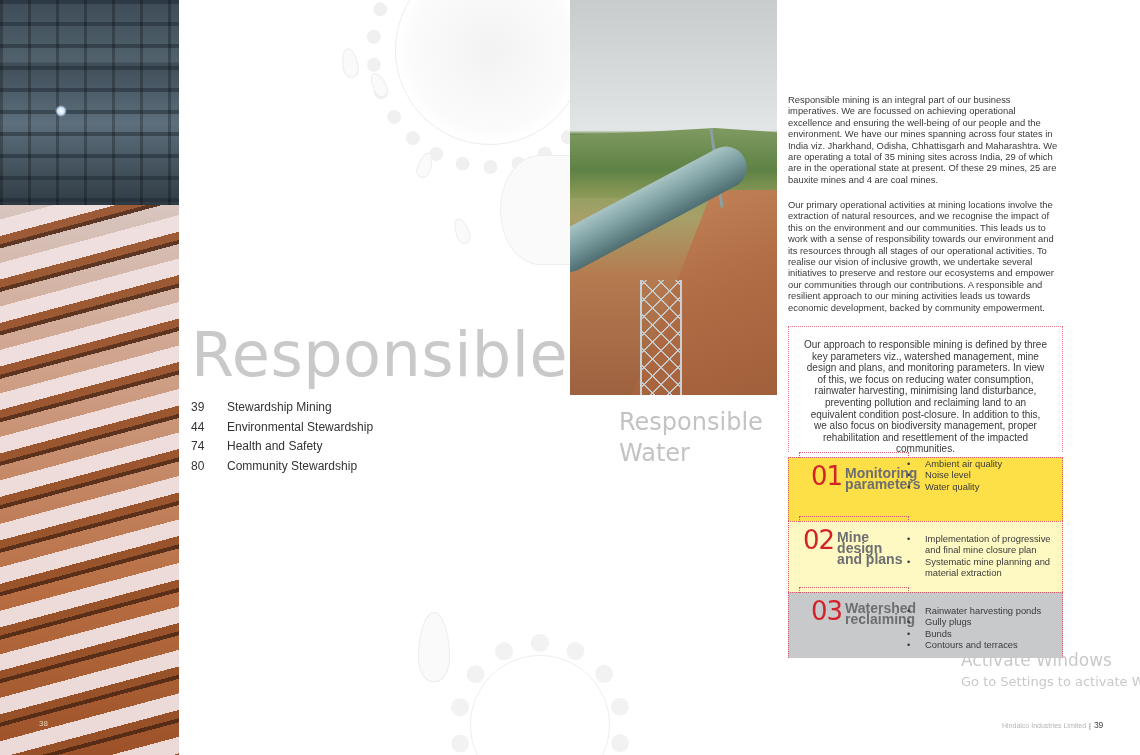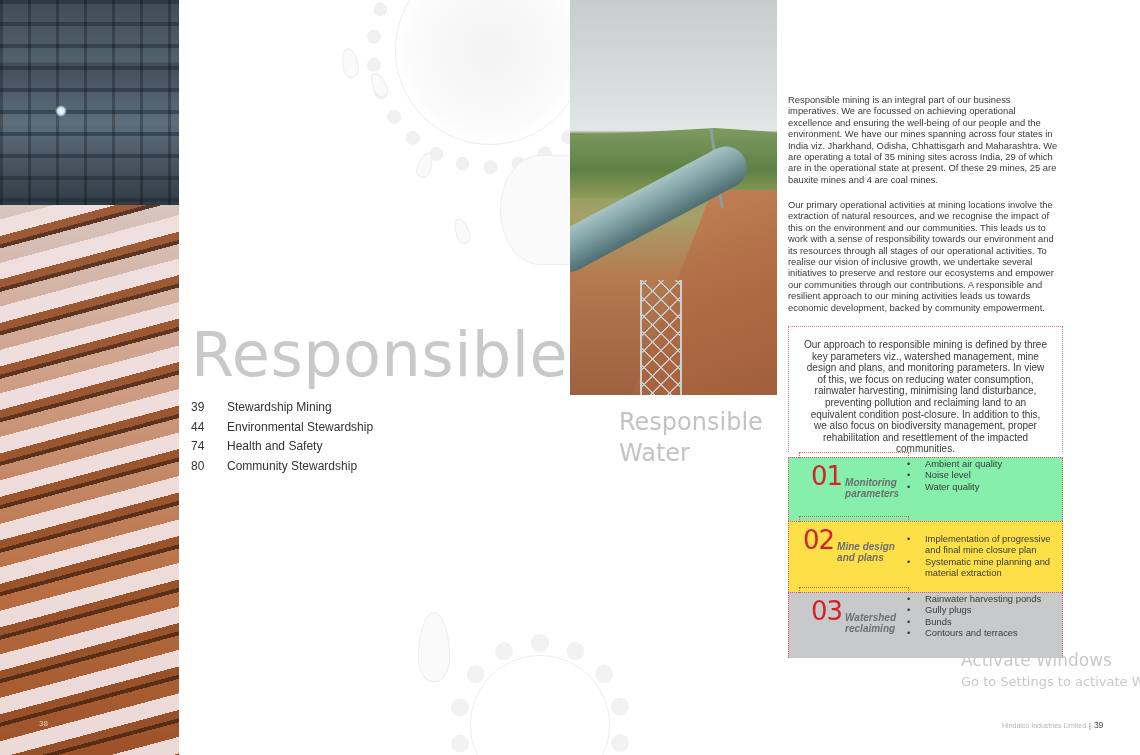--- a/index.html
+++ b/index.html
@@ -105,33 +105,33 @@
     border:1px dotted #e07a8a; border-bottom:none;
     padding:12px 14px 0 14px; text-align:center; font-size:10px; line-height:11.6px; color:#3a3a3a;
   }
 
   
   .card { position:absolute; left:788px; width:275px; display:flex; }
   .card .tab-top {
     position:absolute; left:10px; top:-6px; width:110px; height:6px;
     border-top:1px dotted #d95a6c; border-left:1px dotted #d95a6c; border-right:1px dotted #d95a6c;
   }
-  .card.c1 { top:457px; height:64px; background:#86efac; border-left:1px dotted #d95a6c; border-right:1px dotted #d95a6c; border-top:1px dotted #d95a6c; }
-  .card.c2 { top:521px; height:71px; background:#fde047; border-left:1px dotted #d95a6c; border-right:1px dotted #d95a6c; border-top:1px dotted #d95a6c; }
+  .card.c1 { top:457px; height:64px; background:#fde047; border-left:1px dotted #d95a6c; border-right:1px dotted #d95a6c; border-top:1px dotted #d95a6c; }
+  .card.c2 { top:521px; height:71px; background:#fef9c3; border-left:1px dotted #d95a6c; border-right:1px dotted #d95a6c; border-top:1px dotted #d95a6c; }
   .card.c3 { top:592px; height:66px; background:#c8c9cb; border-left:1px dotted #d95a6c; border-right:1px dotted #d95a6c; border-top:1px dotted #d95a6c; }
   .card .head { display:flex; align-items:flex-start; width:118px; padding-left:22px; padding-top:4px; }
   .card .num { font-size:26px; line-height:28px; color:#d2232a; font-family:"DejaVu Sans", sans-serif; letter-spacing:-1px; }
-  .card .label { font-size:10px; line-height:10.8px; color:#6d6e71; font-weight:bold; margin-left:3px; margin-top:16px;font-style:italic; }
+  .card .label { font-size:14px; line-height:10.8px; color:#6d6e71; font-weight:bold; margin-left:3px; margin-top:6px; }
   .card ul { list-style:none; width:150px; }
   .card li { position:relative; font-size:9.4px; line-height:11.4px; color:#3a3a3a; padding-left:18px; }
   .card li::before { content:"•"; position:absolute; left:0; top:0; }
   .c2 .head { padding-left:14px; }
   .c2 ul { padding-top:11px; }
   .c3 .head { }
-  .c3 ul { }
+  .c3 ul { padding-top:12px; }
 
   
   .win-watermark { position:absolute; left:961px; top:649px; color:#c9c9c9; font-family:"DejaVu Sans", sans-serif; white-space:nowrap; }
   .win-watermark .l1 { font-size:17px; line-height:22px; }
   .win-watermark .l2 { font-size:13px; line-height:22px; }
 
   .footer-right { position:absolute; left:1002px; top:720px; font-size:7px; color:#b5b5b5; white-space:nowrap; }
   .footer-right .sep { margin:0 3px; color:#666; }
   .footer-right .pg { font-size:8.5px; color:#444; }
 </style>

